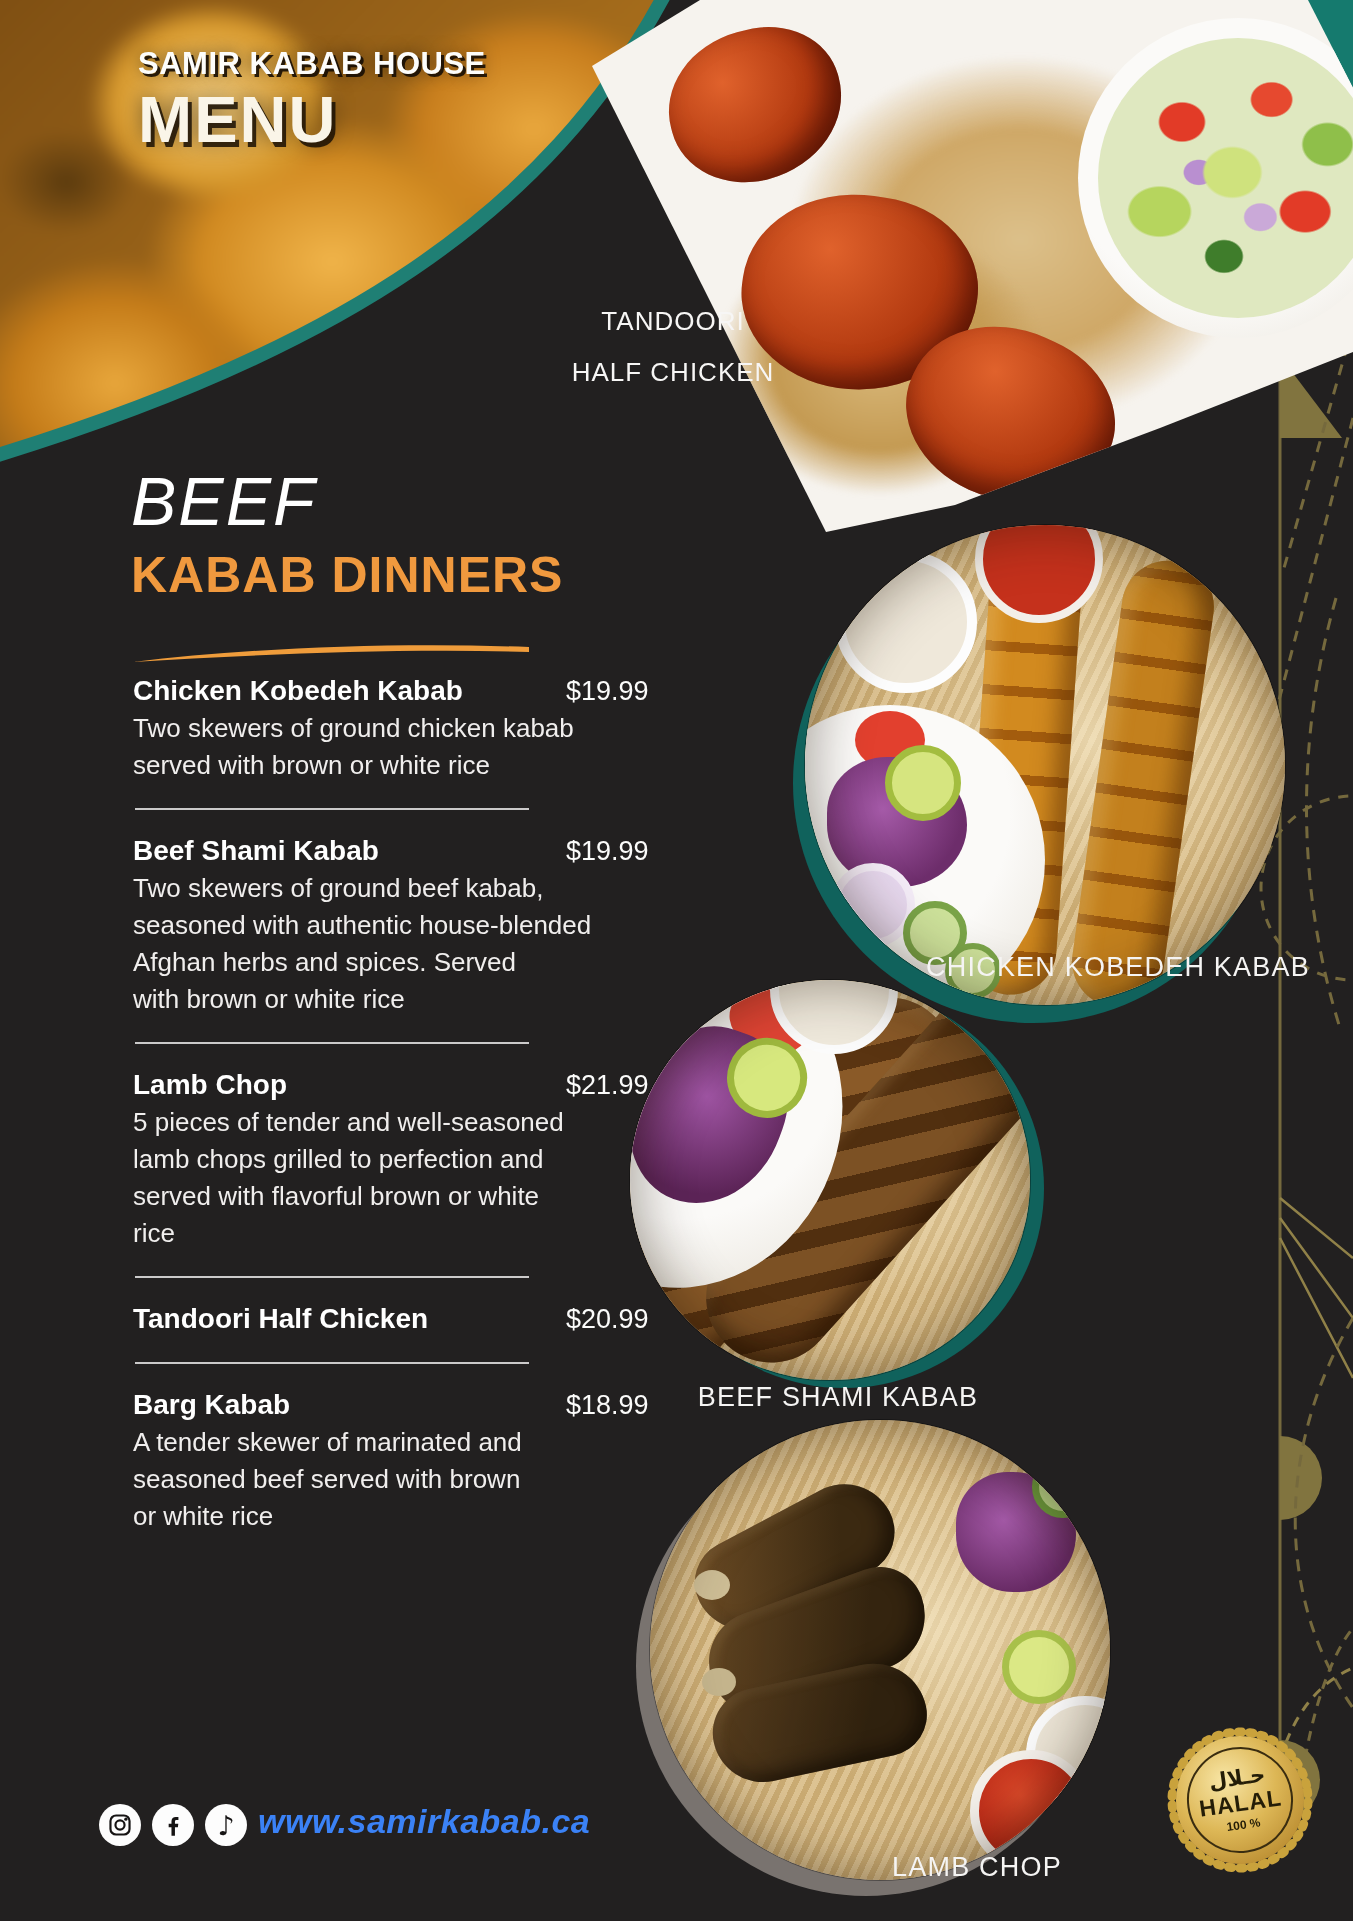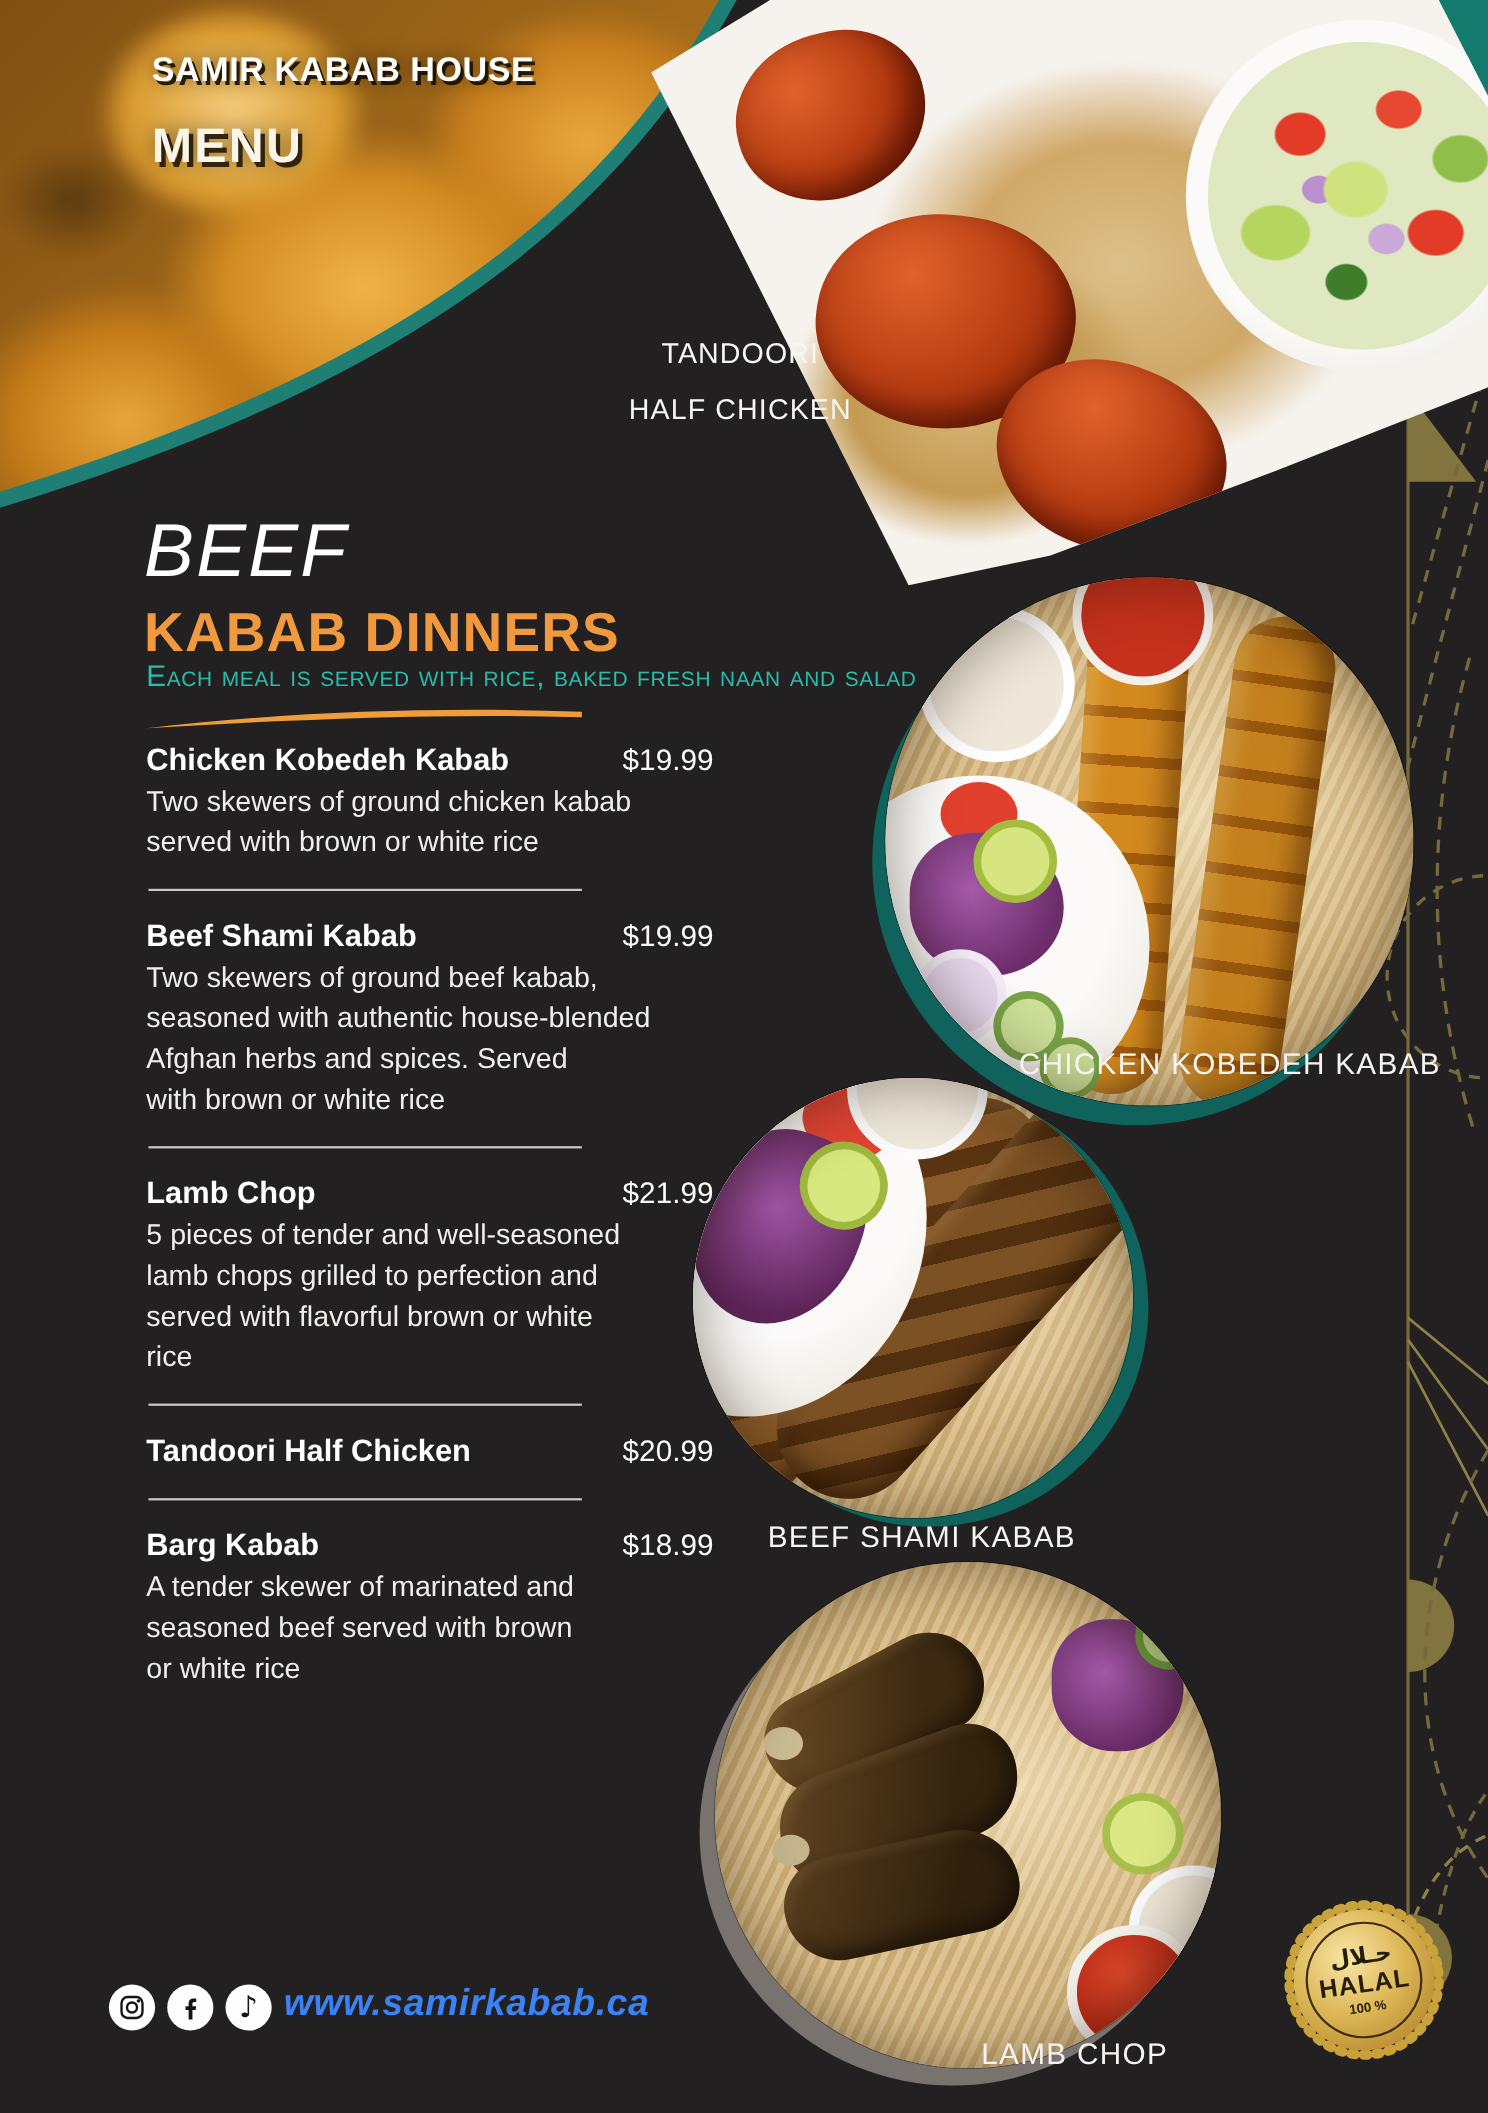--- a/index.html
+++ b/index.html
@@ -17,21 +17,21 @@
       radial-gradient(200px 160px at 70% 30%, #e9a83e 0%, #c87e1d 55%, rgba(120,70,10,0) 75%),
       radial-gradient(120px 100px at 60% 75%, #f7d98c 0%, rgba(247,217,140,0) 70%),
       radial-gradient(300px 260px at 85% 75%, #caa45c 0%, #b08034 60%, rgba(0,0,0,0) 80%),
       radial-gradient(90px 70px at 12% 40%, #5a3a0e 0%, rgba(0,0,0,0) 75%),
       linear-gradient(135deg,#7c4d12,#a96f1c 60%,#8a5a14);}
   .hero-curve{position:absolute;left:0;top:0;z-index:3;pointer-events:none;}
 
   .brand{position:absolute;left:138px;top:46px;z-index:6;}
   .brand-name{font-size:31px;font-weight:700;color:#fdfdfb;letter-spacing:.5px;
       text-shadow:3px 3px 0 rgba(22,13,4,.9),0 0 16px rgba(0,0,0,.55);}
-  .brand-menu{margin-top:26px;font-size:44px;font-weight:800;color:#faf5e8;letter-spacing:2px;
+  .brand-menu{font-size:65px;font-weight:800;color:#faf5e8;letter-spacing:2px;
       text-shadow:4px 5px 0 rgba(25,15,5,.85),0 0 20px rgba(0,0,0,.5);}
 
   
   .corner-teal{position:absolute;left:0;top:0;width:1353px;height:200px;z-index:2;
      clip-path:polygon(1278px 0px,1353px 0px,1353px 98px);background:#157a6e;}
   .plate{position:absolute;inset:0;z-index:4;
      clip-path:polygon(592px 66px,700px 0px,1308px 0px,1353px 88px,1353px 352px,1160px 428px,955px 505px,826px 532px);
      background:linear-gradient(160deg,#f6f3ee 55%,#e8e3da 90%);}
   .rice-blob{position:absolute;border-radius:50%;filter:blur(3px);}
   .rb1{left:770px;top:40px;width:500px;height:400px;
@@ -169,21 +169,20 @@
     </div>
   </div>
 
   <div class="tandoori-caption">
     <div>TANDOORI</div>
     <div>HALF CHICKEN</div>
   </div>
 
   <div class="kicker">BEEF</div>
   <div class="section-title">KABAB DINNERS</div>
-  <div class="section-sub">Each meal is served with rice, baked fresh naan and salad</div>
   <svg class="swoosh" width="402" height="26" viewBox="0 0 402 26">
     <path d="M2 22 C120 8 260 2 398 7 L398 12 C262 8 122 15 2 22 Z" fill="#ef9c3b"></path>
   </svg>
 
   <div class="items">
 
     <div class="menu-item">
       <div class="name">Chicken Kobedeh Kabab</div>
       <div class="price">$19.99</div>
       <div class="desc">Two skewers of ground chicken kabab

